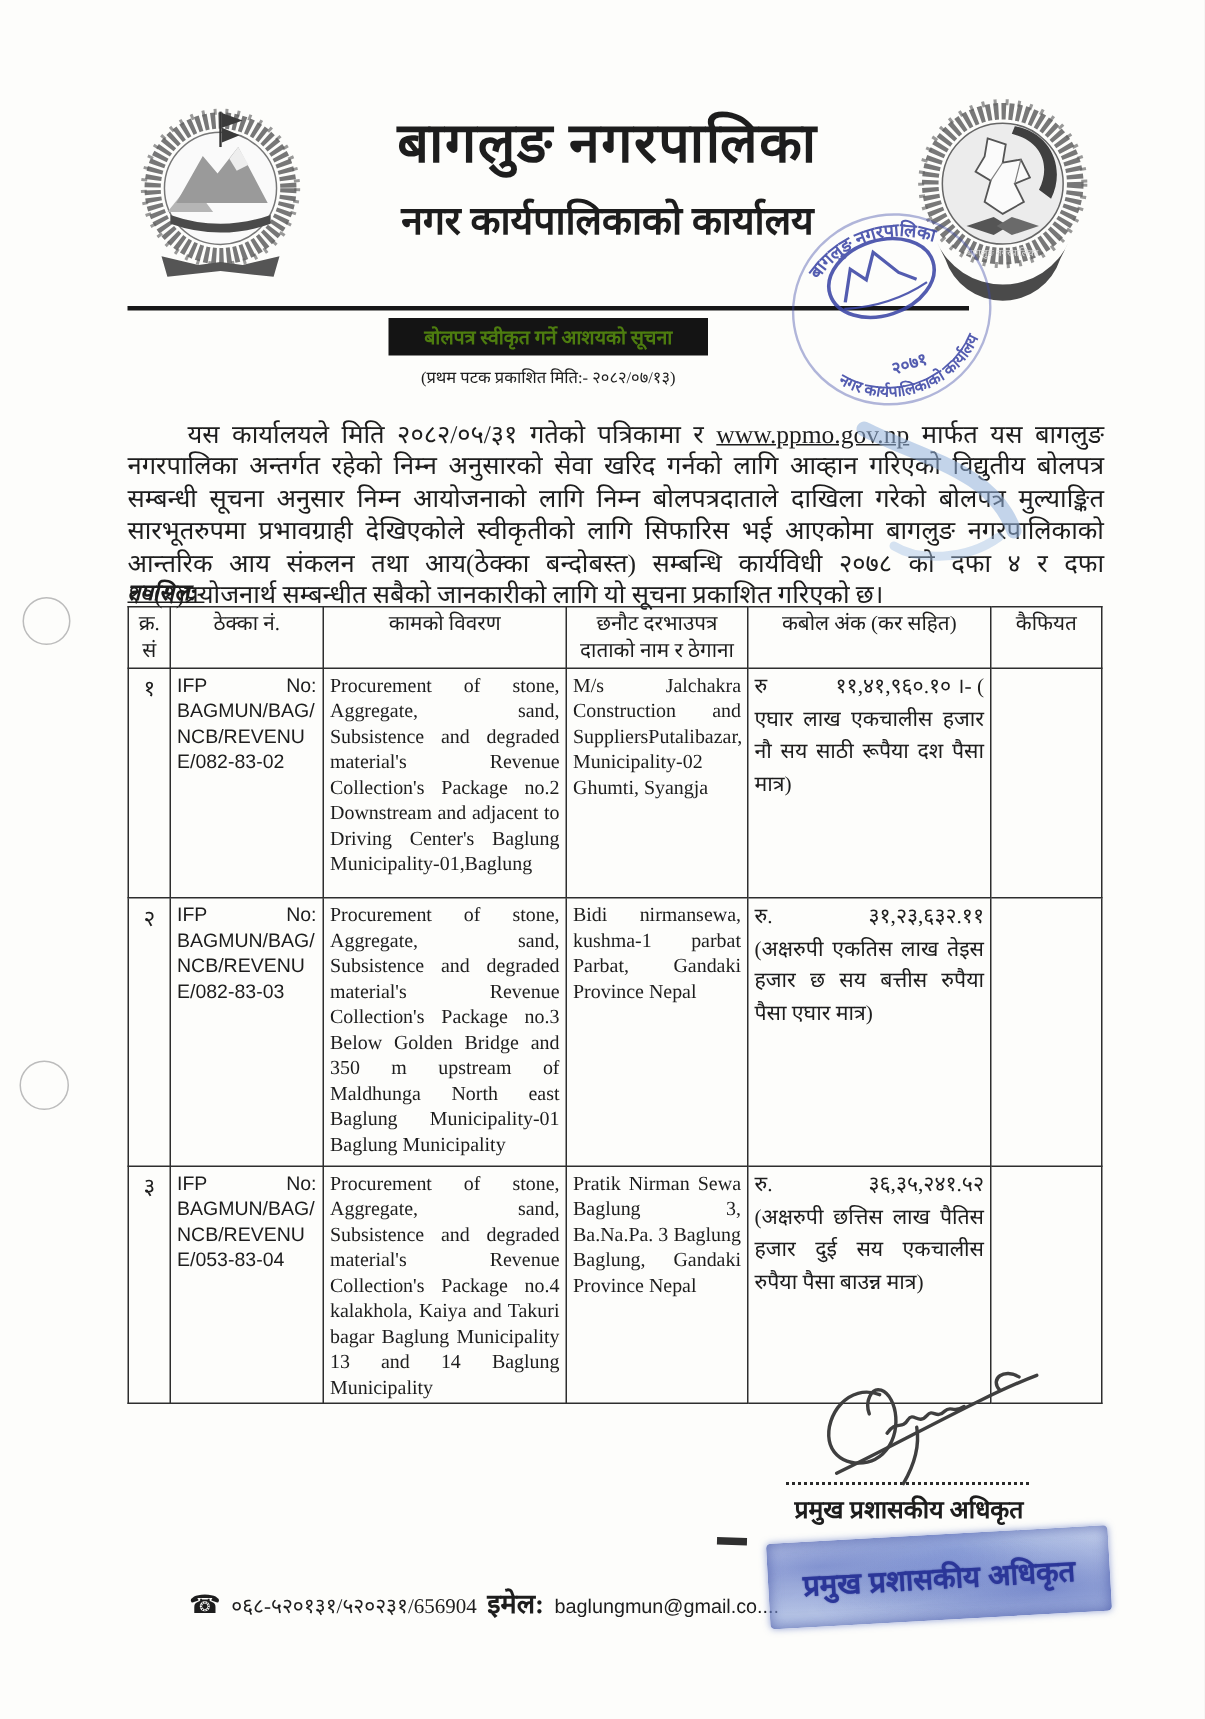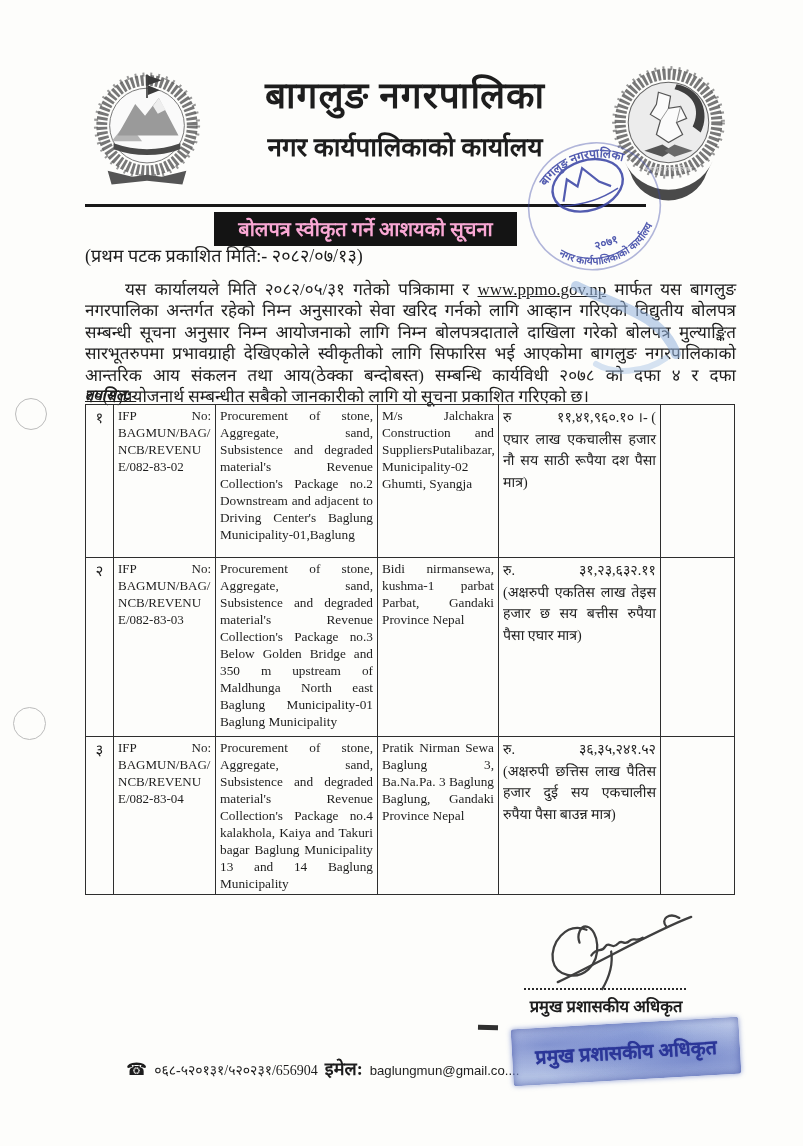--- a/index.html
+++ b/index.html
@@ -13,36 +13,36 @@
   
   .punch{border:1.6px solid #bcbcbc; border-radius:50%; background:transparent;}
   
   .hdr{left:200px; top:68px; width:410px; text-align:center;}
   .hdr .muni{font-size:37px; font-weight:700; letter-spacing:1px;}
   .hdr .office{font-size:26px; font-weight:700; margin-top:9px;}
   .hdr .addr{font-size:15.5px; font-weight:700; margin-top:8px;}
   
   .rule{left:85px; top:204px; width:561px; height:3.2px; background:#181818;}
   .banner-wrap{left:85px; top:212px; width:561px; text-align:center;}
-  .banner{display:inline-block; background:#141414; color:#f9a8d4; font-weight:700;
-          font-size:20px; padding:3px 24px 4px;}
-  .dateline{left:85px; top:243px; width:561px; text-align:left; font-size:18px;}
+  .banner{display:inline-block; background:#141414; color:#4d7c0f; font-weight:700;
+          font-size:13px; padding:3px 24px 4px;}
+  .dateline{left:85px; top:243px; width:561px; text-align:center; font-size:11px;}
   
   .intro{left:85px; top:279px; width:651px; font-size:17px; line-height:21.4px;
          text-align:justify; text-indent:40px;}
   .intro .url{text-decoration:underline; font-family:"Liberation Serif",serif;}
   .tapasil{left:85px; top:384px; font-size:15px; font-weight:700; text-decoration:underline;font-style:italic;}
   
   table.main{left:85px; top:404px; position:absolute; border-collapse:collapse;
              table-layout:fixed; width:650px;}
   table.main td, table.main th{border:1.4px solid #2e2e2e; vertical-align:top;
              padding:2px 4px; overflow:hidden;}
   th{font-weight:400; font-size:13.8px; text-align:center; line-height:18px; padding-top:4px;}
   .c-sn{text-align:center; font-size:15px; padding-top:5px;}
-  .c-contract{font-family:Liberation Serif, serif; font-size:13px;
+  .c-contract{font-family:Liberation Sans, sans-serif; font-size:13px;
               line-height:17px;}
   .contract-prefix{display:block; text-align:justify; text-align-last:justify;}
   .contract-number{display:block; word-break:break-all;}
   .c-en{font-size:13.3px; line-height:17px; text-align:justify;}
   .c-amt{font-size:14.2px; line-height:21.5px;}
   .amt-figure{display:flex; justify-content:space-between; gap:4px;}
   .amt-words{text-align:justify;}
   
   .dotline{left:524px; top:980px; width:162px; height:8px; border-bottom:2.2px dotted #2a2a2a;}
   .signlabel{left:506px; top:994px; width:200px; text-align:center; font-size:16.5px; font-weight:600;}
@@ -145,20 +145,34 @@
   <table class="main">
     <colgroup>
       <col style="width:28px">
         <col style="width:102px">
         <col style="width:162px">
       <col style="width:121px">
         <col style="width:162px">
         <col style="width:74px">
     </colgroup>
     <tbody>
+        <tr style="height:41px">
+      <th>
+        <div>क्र.</div>
+        <div>सं</div>
+      </th>
+      <th>ठेक्का नं.</th>
+      <th>कामको विवरण</th>
+      <th>
+        <div>छनौट दरभाउपत्र</div>
+        <div>दाताको नाम र ठेगाना</div>
+      </th>
+      <th>कबोल अंक (कर सहित)</th>
+      <th>कैफियत</th>
+    </tr>
 
     <tr style="height:153px">
       <td class="c-sn">१</td>
       <td class="c-contract">
         <span class="contract-prefix">IFP No:</span>
         <span class="contract-number">BAGMUN/BAG/NCB/REVENUE/082-83-02</span>
       </td>
       <td class="c-en">Procurement of stone, Aggregate, sand, Subsistence and degraded material's Revenue Collection's Package no.2 Downstream and adjacent to Driving Center's Baglung Municipality-01,Baglung</td>
       <td class="c-en">M/s Jalchakra Construction and SuppliersPutalibazar, Municipality-02 Ghumti, Syangja</td>
       <td class="c-amt">
@@ -186,21 +200,21 @@
         </div>
         <div class="amt-words">(अक्षरुपी एकतिस लाख तेइस हजार छ सय बत्तीस रुपैया पैसा एघार मात्र)</div>
       </td>
       <td></td>
     </tr>
 
     <tr style="height:152px">
       <td class="c-sn">३</td>
       <td class="c-contract">
         <span class="contract-prefix">IFP No:</span>
-        <span class="contract-number">BAGMUN/BAG/NCB/REVENUE/082-83-04</span>
+        <span class="contract-number">BAGMUN/BAG/NCB/REVENUE/053-83-04</span>
       </td>
       <td class="c-en">Procurement of stone, Aggregate, sand, Subsistence and degraded material's Revenue Collection's Package no.4 kalakhola, Kaiya and Takuri bagar Baglung Municipality 13 and 14 Baglung Municipality</td>
       <td class="c-en">Pratik Nirman Sewa Baglung 3, Ba.Na.Pa. 3 Baglung Baglung, Gandaki Province Nepal</td>
       <td class="c-amt">
         <div class="amt-figure">
           <span>रु.</span>
           <span>३६,३५,२४१.५२</span>
         </div>
         <div class="amt-words">(अक्षरुपी छत्तिस लाख पैतिस हजार दुई सय एकचालीस रुपैया पैसा बाउन्न मात्र)</div>
       </td>

